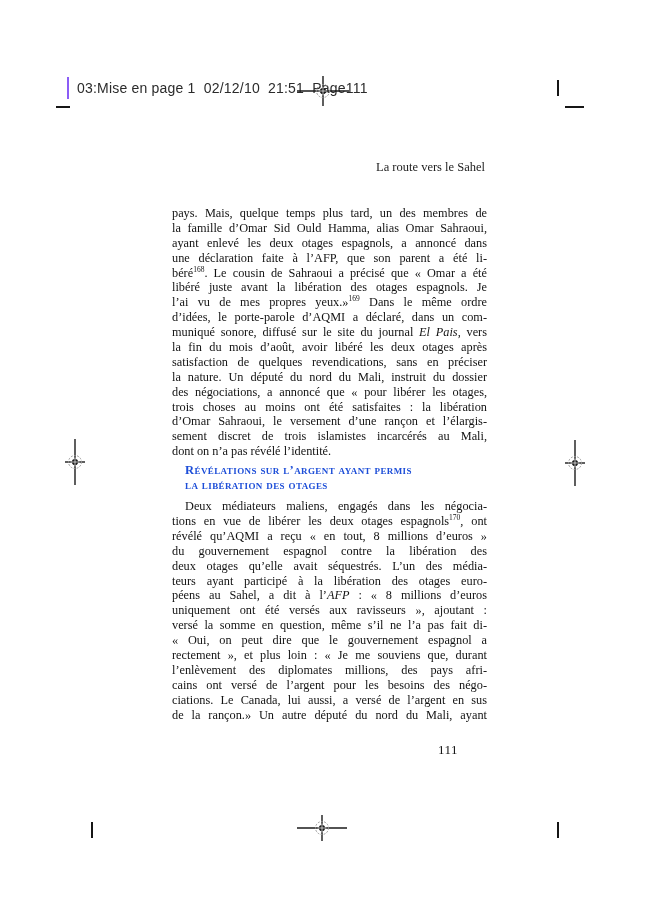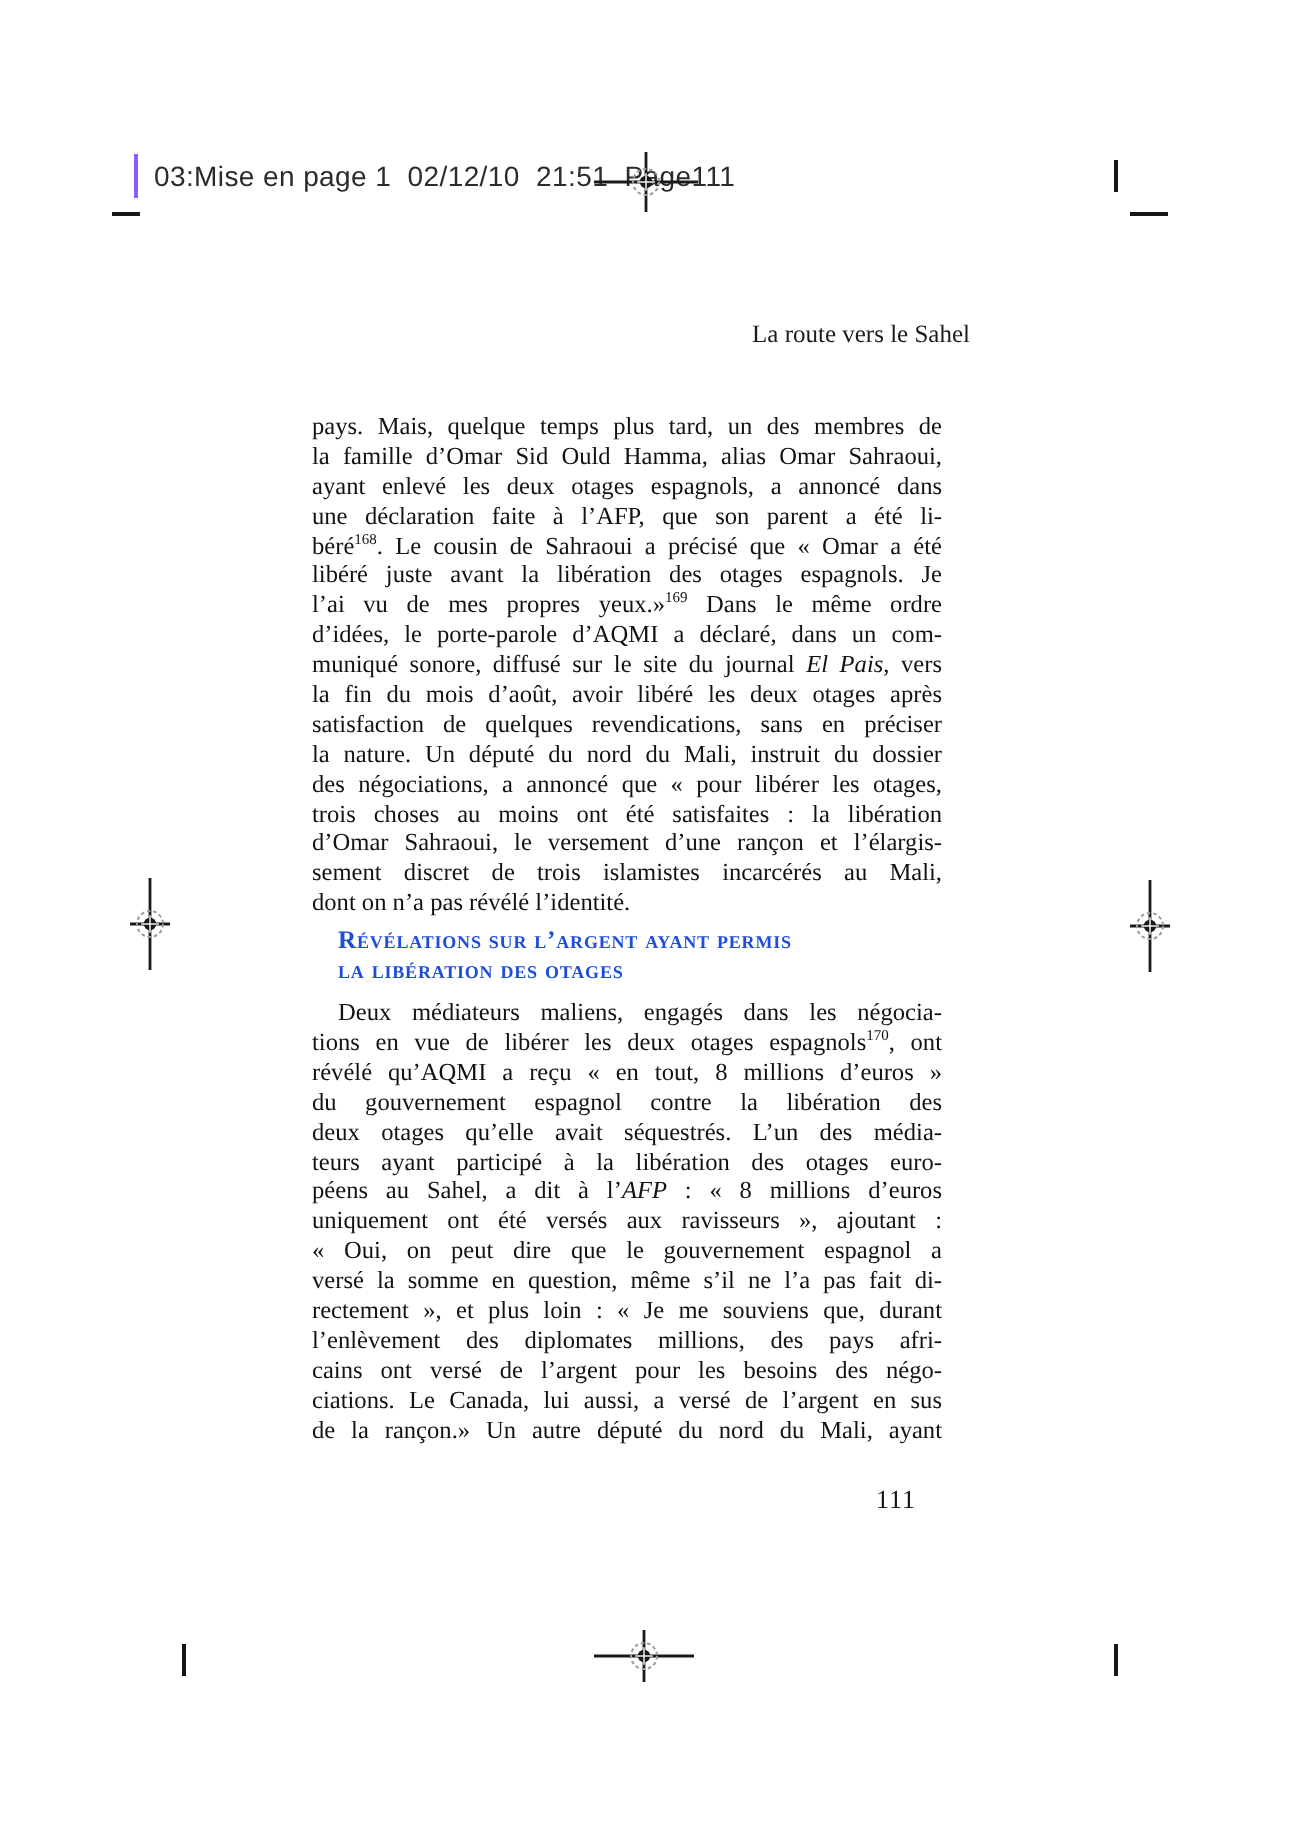--- a/index.html
+++ b/index.html
@@ -24,21 +24,21 @@
   
   .reg{position:absolute;}
   .crop{position:absolute;background:#161616;}
   
   .running-header{
     position:absolute;left:173px;top:160px;width:312px;
     text-align:right;font-size:12.5px;color:#1c1c1c;
   }
   
   .textblock{
-    position:absolute;left:156px;top:206px;width:315px;
+    position:absolute;left:172px;top:206px;width:315px;
     font-size:12.3px;line-height:14.9px;color:#121212;
   }
   .line{
     height:14.9px;line-height:14.9px;
     text-align:justify;text-align-last:justify;text-justify:inter-word;
   }
   .line.no-justify{text-align-last:left;}
   .line.first-indent{text-indent:13px;}
   sup{font-size:7.5px;line-height:0;vertical-align:super;letter-spacing:0;}
   em{font-style:italic;}
@@ -132,22 +132,22 @@
     </div>
     <div class="para">
         <div class="line first-indent">Deux médiateurs maliens, engagés dans les négocia-</div>
         <div class="line">tions en vue de libérer les deux otages espagnols<sup>170</sup>, ont</div>
         <div class="line">révélé qu’AQMI a reçu « en tout, 8 millions d’euros »</div>
         <div class="line">du gouvernement espagnol contre la libération des</div>
         <div class="line">deux otages qu’elle avait séquestrés. L’un des média-</div>
         <div class="line">teurs ayant participé à la libération des otages euro-</div>
         <div class="line">péens au Sahel, a dit à l’<em>AFP</em> : « 8 millions d’euros</div>
         <div class="line">uniquement ont été versés aux ravisseurs », ajoutant :</div>
+        <div class="line">versé la somme en question, même s’il ne l’a pas fait di-</div>
         <div class="line">« Oui, on peut dire que le gouvernement espagnol a</div>
-        <div class="line">versé la somme en question, même s’il ne l’a pas fait di-</div>
         <div class="line">rectement », et plus loin : « Je me souviens que, durant</div>
         <div class="line">l’enlèvement des diplomates millions, des pays afri-</div>
         <div class="line">cains ont versé de l’argent pour les besoins des négo-</div>
         <div class="line">ciations. Le Canada, lui aussi, a versé de l’argent en sus</div>
         <div class="line">de la rançon.» Un autre député du nord du Mali, ayant</div>
       </div>
   </div>
 
   <div class="page-number">111</div>
 

